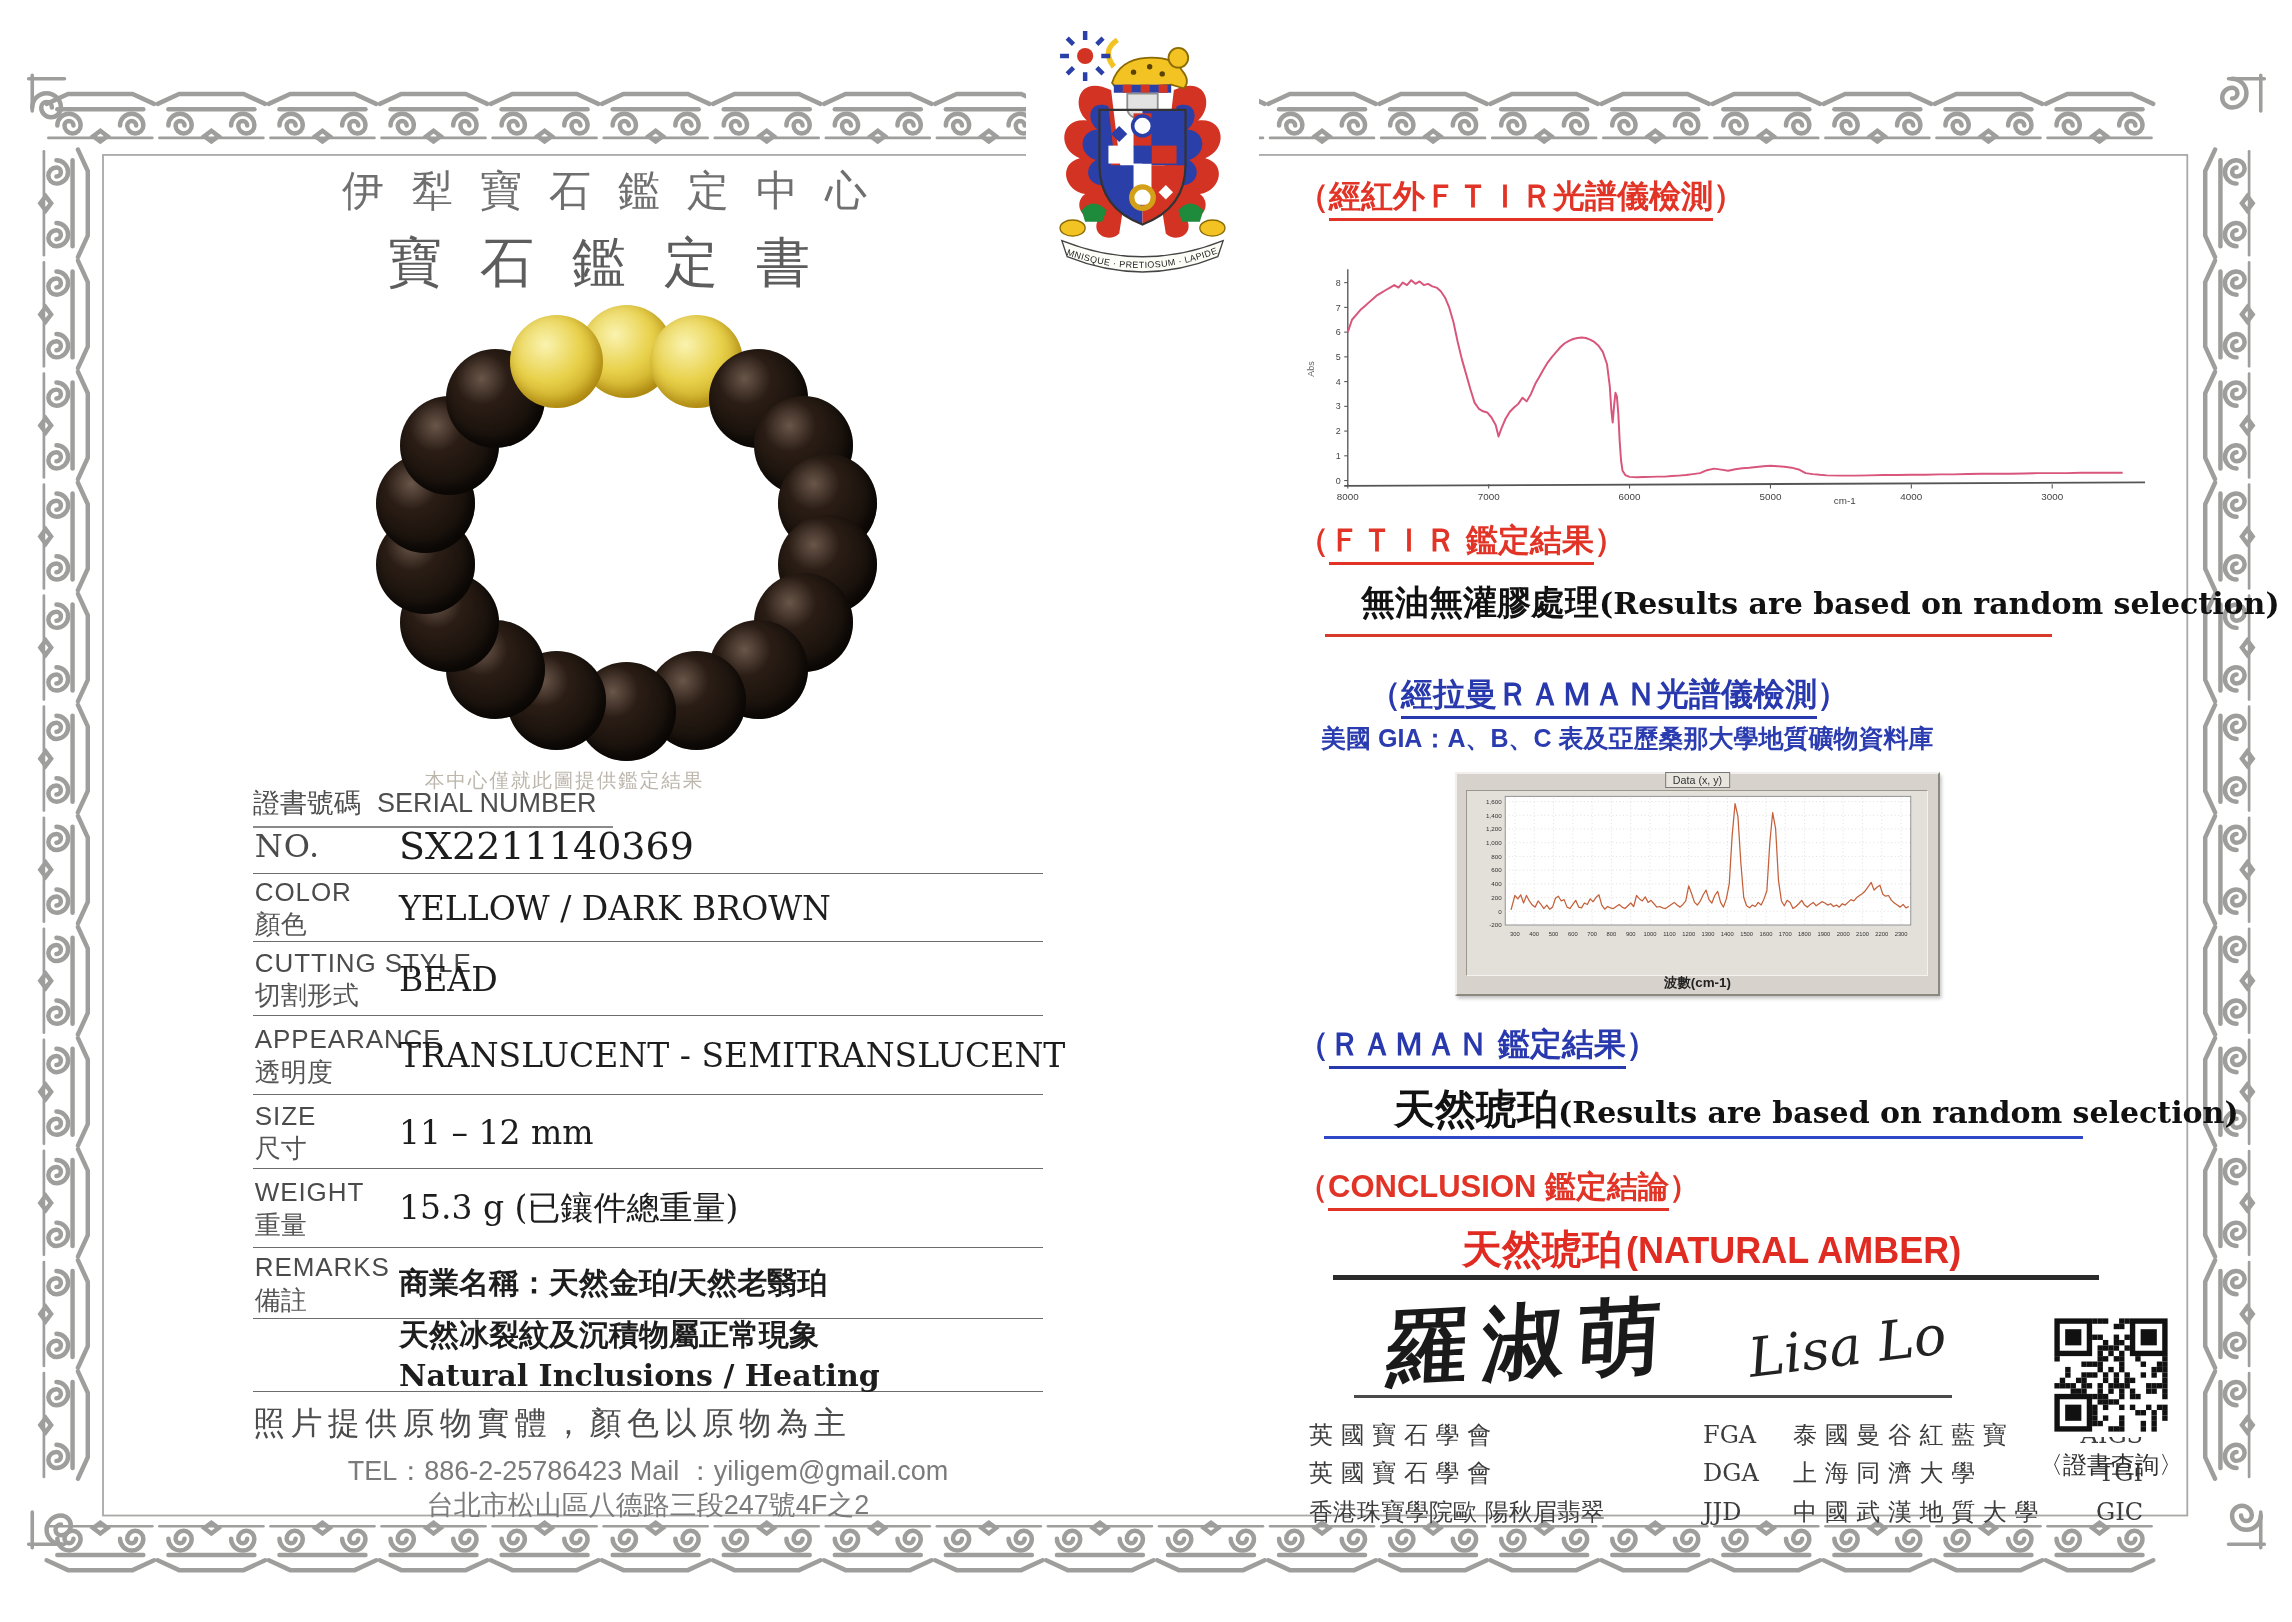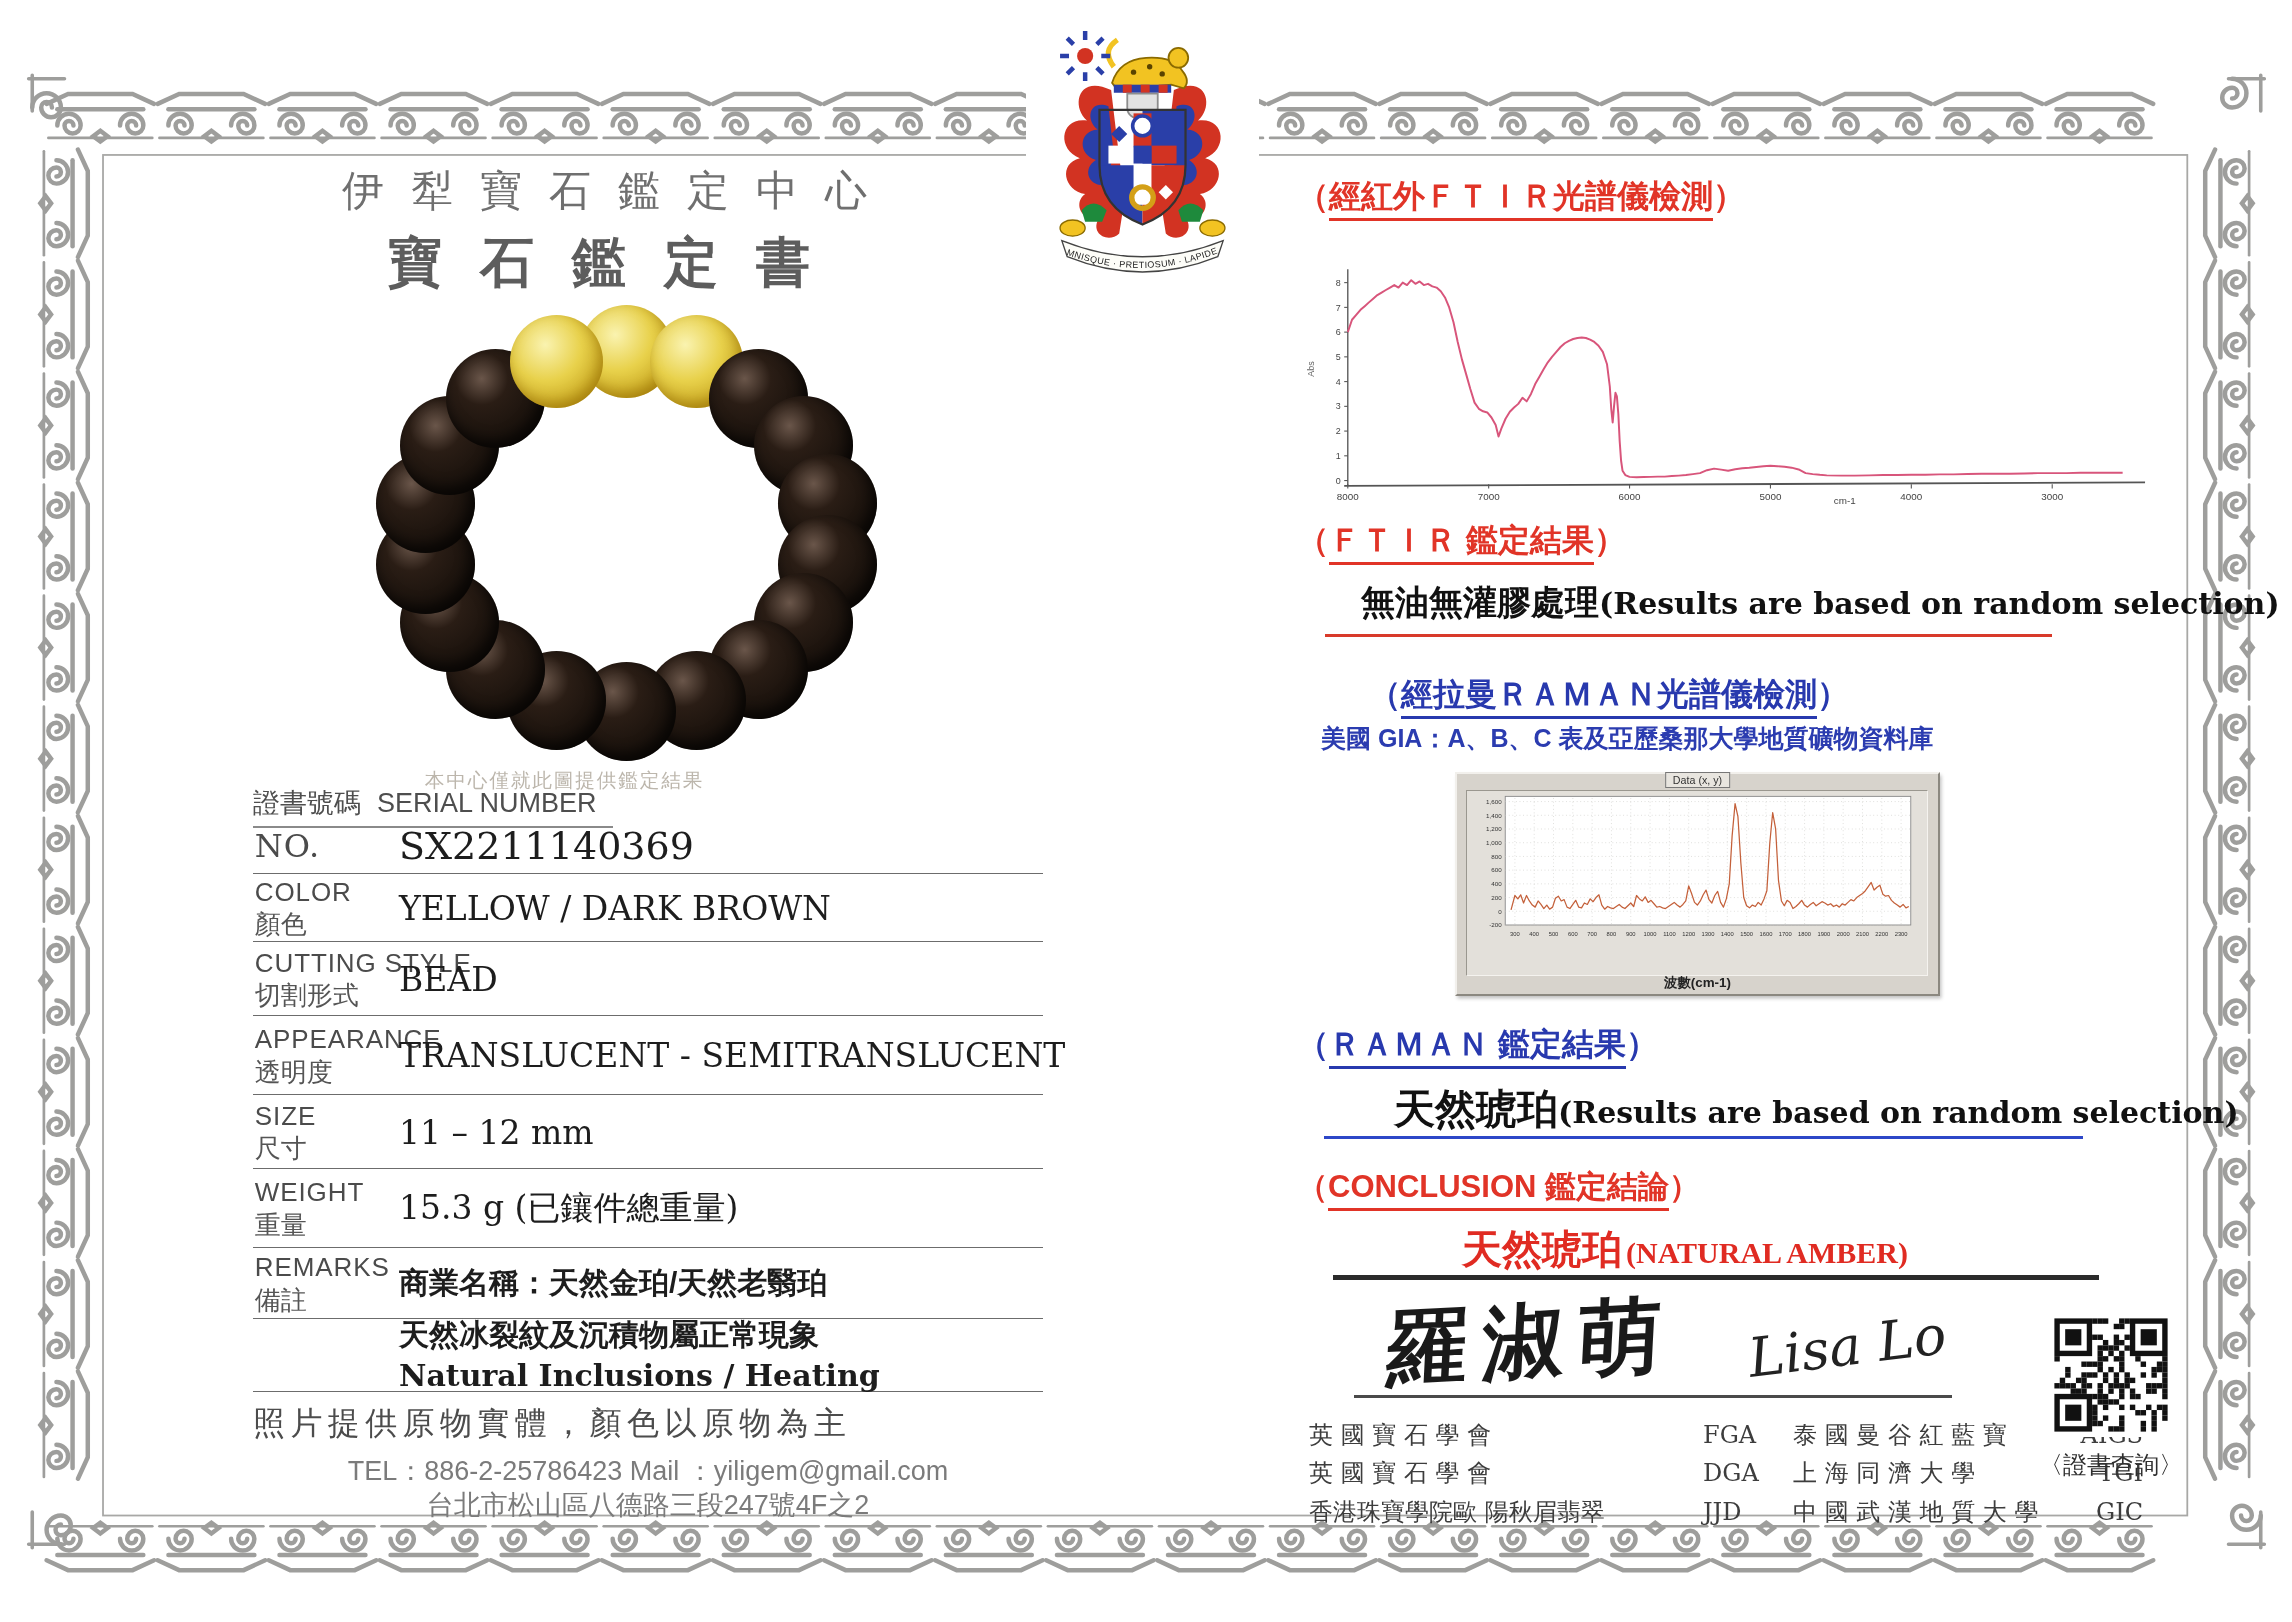--- a/index.html
+++ b/index.html
@@ -5,21 +5,21 @@
   html,body{margin:0;padding:0;background:#ffffff;}
   body{width:2293px;height:1623px;position:relative;overflow:hidden;
        font-family:"Liberation Sans", sans-serif;color:#222;}
   .abs{position:absolute;}
   
   .title1{left:224px;top:163px;width:788px;text-align:center;
           font-family:"DejaVu Serif", serif;font-size:42px;letter-spacing:27px;
           color:#6f6f6f;white-space:nowrap;}
   .title2{left:224px;top:227px;width:788px;text-align:center;
           font-family:"DejaVu Serif", serif;font-size:54px;letter-spacing:38px;
-          font-weight:700;color:#5d5d5d;white-space:nowrap;}
+          font-weight:400;color:#5d5d5d;white-space:nowrap;}
   .bracelet{left:365px;top:301px;width:519px;height:459px;}
   .bead{position:absolute;border-radius:50%;}
   .watermark{left:269px;top:767px;width:591px;text-align:center;font-size:19.7px;
              color:#bcb6ac;letter-spacing:1.8px;}
   .serial{left:253px;top:785px;font-size:27px;color:#4e4e4e;}
   .serial .zh{font-family:"DejaVu Serif",serif;margin-right:16px;}
   .serial-line{left:253px;top:826px;width:360px;height:1.8px;background:#8a8a8a;}
   .spec{left:253px;top:819px;width:790px;}
   .specrow{position:relative;border-bottom:1.8px solid #6c6c6c;}
   .lab{position:absolute;left:1.8px;top:50%;transform:translateY(-50%);line-height:1.25;}
@@ -62,21 +62,21 @@
       font-weight:700;font-size:12.5px;color:#333;white-space:nowrap;}
   .raman-xlabel{position:absolute;left:0;bottom:1.8px;width:100%;text-align:center;
       font-weight:700;font-size:13.4px;color:#222;}
   .raman-res-head{left:1297px;top:1023px;}
   .raman-result{left:1394px;top:1082px;}
   .raman-result .zh{font-size:41px;}
   .rule.blueline{left:1324px;top:1136px;width:759px;background:#2d47c8;}
   .concl-head{left:1297px;top:1166px;font-size:31px;}
   .conclusion{left:1462px;top:1222px;white-space:nowrap;color:#e02b22;}
   .conclusion .zh{font-weight:700;font-size:40px;}
-  .conclusion .en{font-family:Liberation Serif, serif;font-weight:700;font-size:30px;text-align:right;}
+  .conclusion .en{font-family:Liberation Sans, sans-serif;font-weight:700;font-size:36px;text-align:right;}
   .rule.blackline{left:1333px;top:1275px;width:766px;height:4.5px;background:#2b2b2b;}
   .sig-zh{left:1386px;top:1288px;font-family:"DejaVu Serif",serif;font-weight:700;
       font-size:82px;letter-spacing:14.3px;color:#1a1a1a;transform:rotate(-3deg) skewX(-6deg);}
   .sig-en{left:1748px;top:1315px;font-family:"DejaVu Serif",serif;font-style:italic;
       font-size:54px;color:#222;transform:rotate(-7deg);}
   .sig-line{left:1354px;top:1395px;width:598px;height:2.7px;background:#4a4a4a;}
   .creds{left:1309px;top:1419px;width:743px;font-family:"DejaVu Serif",serif;
       font-size:24px;color:#3d3d3d;}
   .credrow{display:flex;align-items:baseline;margin-bottom:6.3px;white-space:nowrap;}
   .credrow .o1{flex:0 0 394px;}

